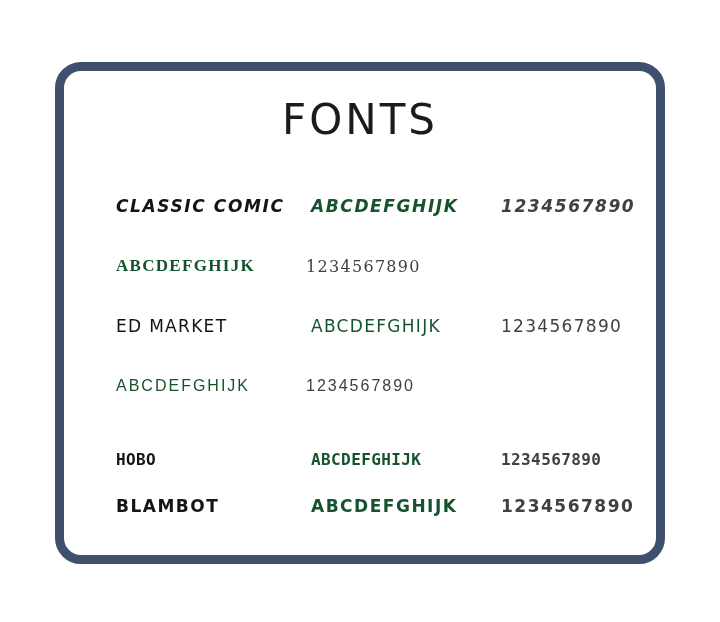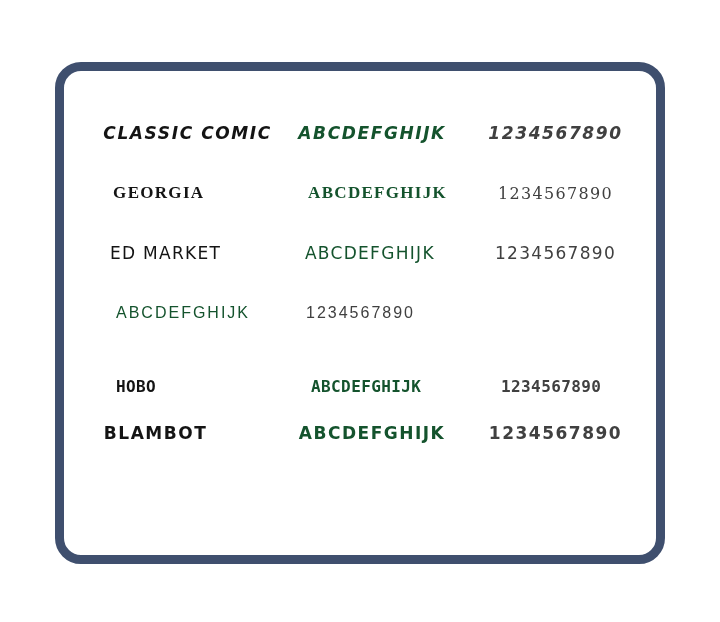--- a/index.html
+++ b/index.html
@@ -38,21 +38,20 @@
 
   #rows {
     margin-top: 32px;
     padding: 0 46px 0 52px;
   }
 
   .row {
     display: flex;
     align-items: center;
     height: 60px;
-    justify-content: center;
   }
 
   .cell-name {
     width: 195px;
     flex: 0 0 195px;
     font-size: 17px;
     letter-spacing: 1.4px;
     color: #141414;
     white-space: nowrap;
   }
@@ -130,30 +129,30 @@
   .f-blambot .cell-nums {
     font-family: "DejaVu Sans", sans-serif;
     font-weight: 700;
     letter-spacing: 1.5px;
   }
 </style>
 </head>
 <body>
 
 <div id="card">
+  <div id="title">FONTS</div>
   <div id="rows">
 
     <div class="row f-comic">
       <div class="cell-name">CLASSIC COMIC</div>
       <div class="cell-alpha">ABCDEFGHIJK</div>
       <div class="cell-nums">1234567890</div>
     </div>
 
     <div class="row f-georgia">
-      <div class="cell-name">GEORGIA</div>
       <div class="cell-alpha">ABCDEFGHIJK</div>
       <div class="cell-nums">1234567890</div>
     </div>
 
     <div class="row f-edmarket">
       <div class="cell-name">ED MARKET</div>
       <div class="cell-alpha">ABCDEFGHIJK</div>
       <div class="cell-nums">1234567890</div>
     </div>
 

